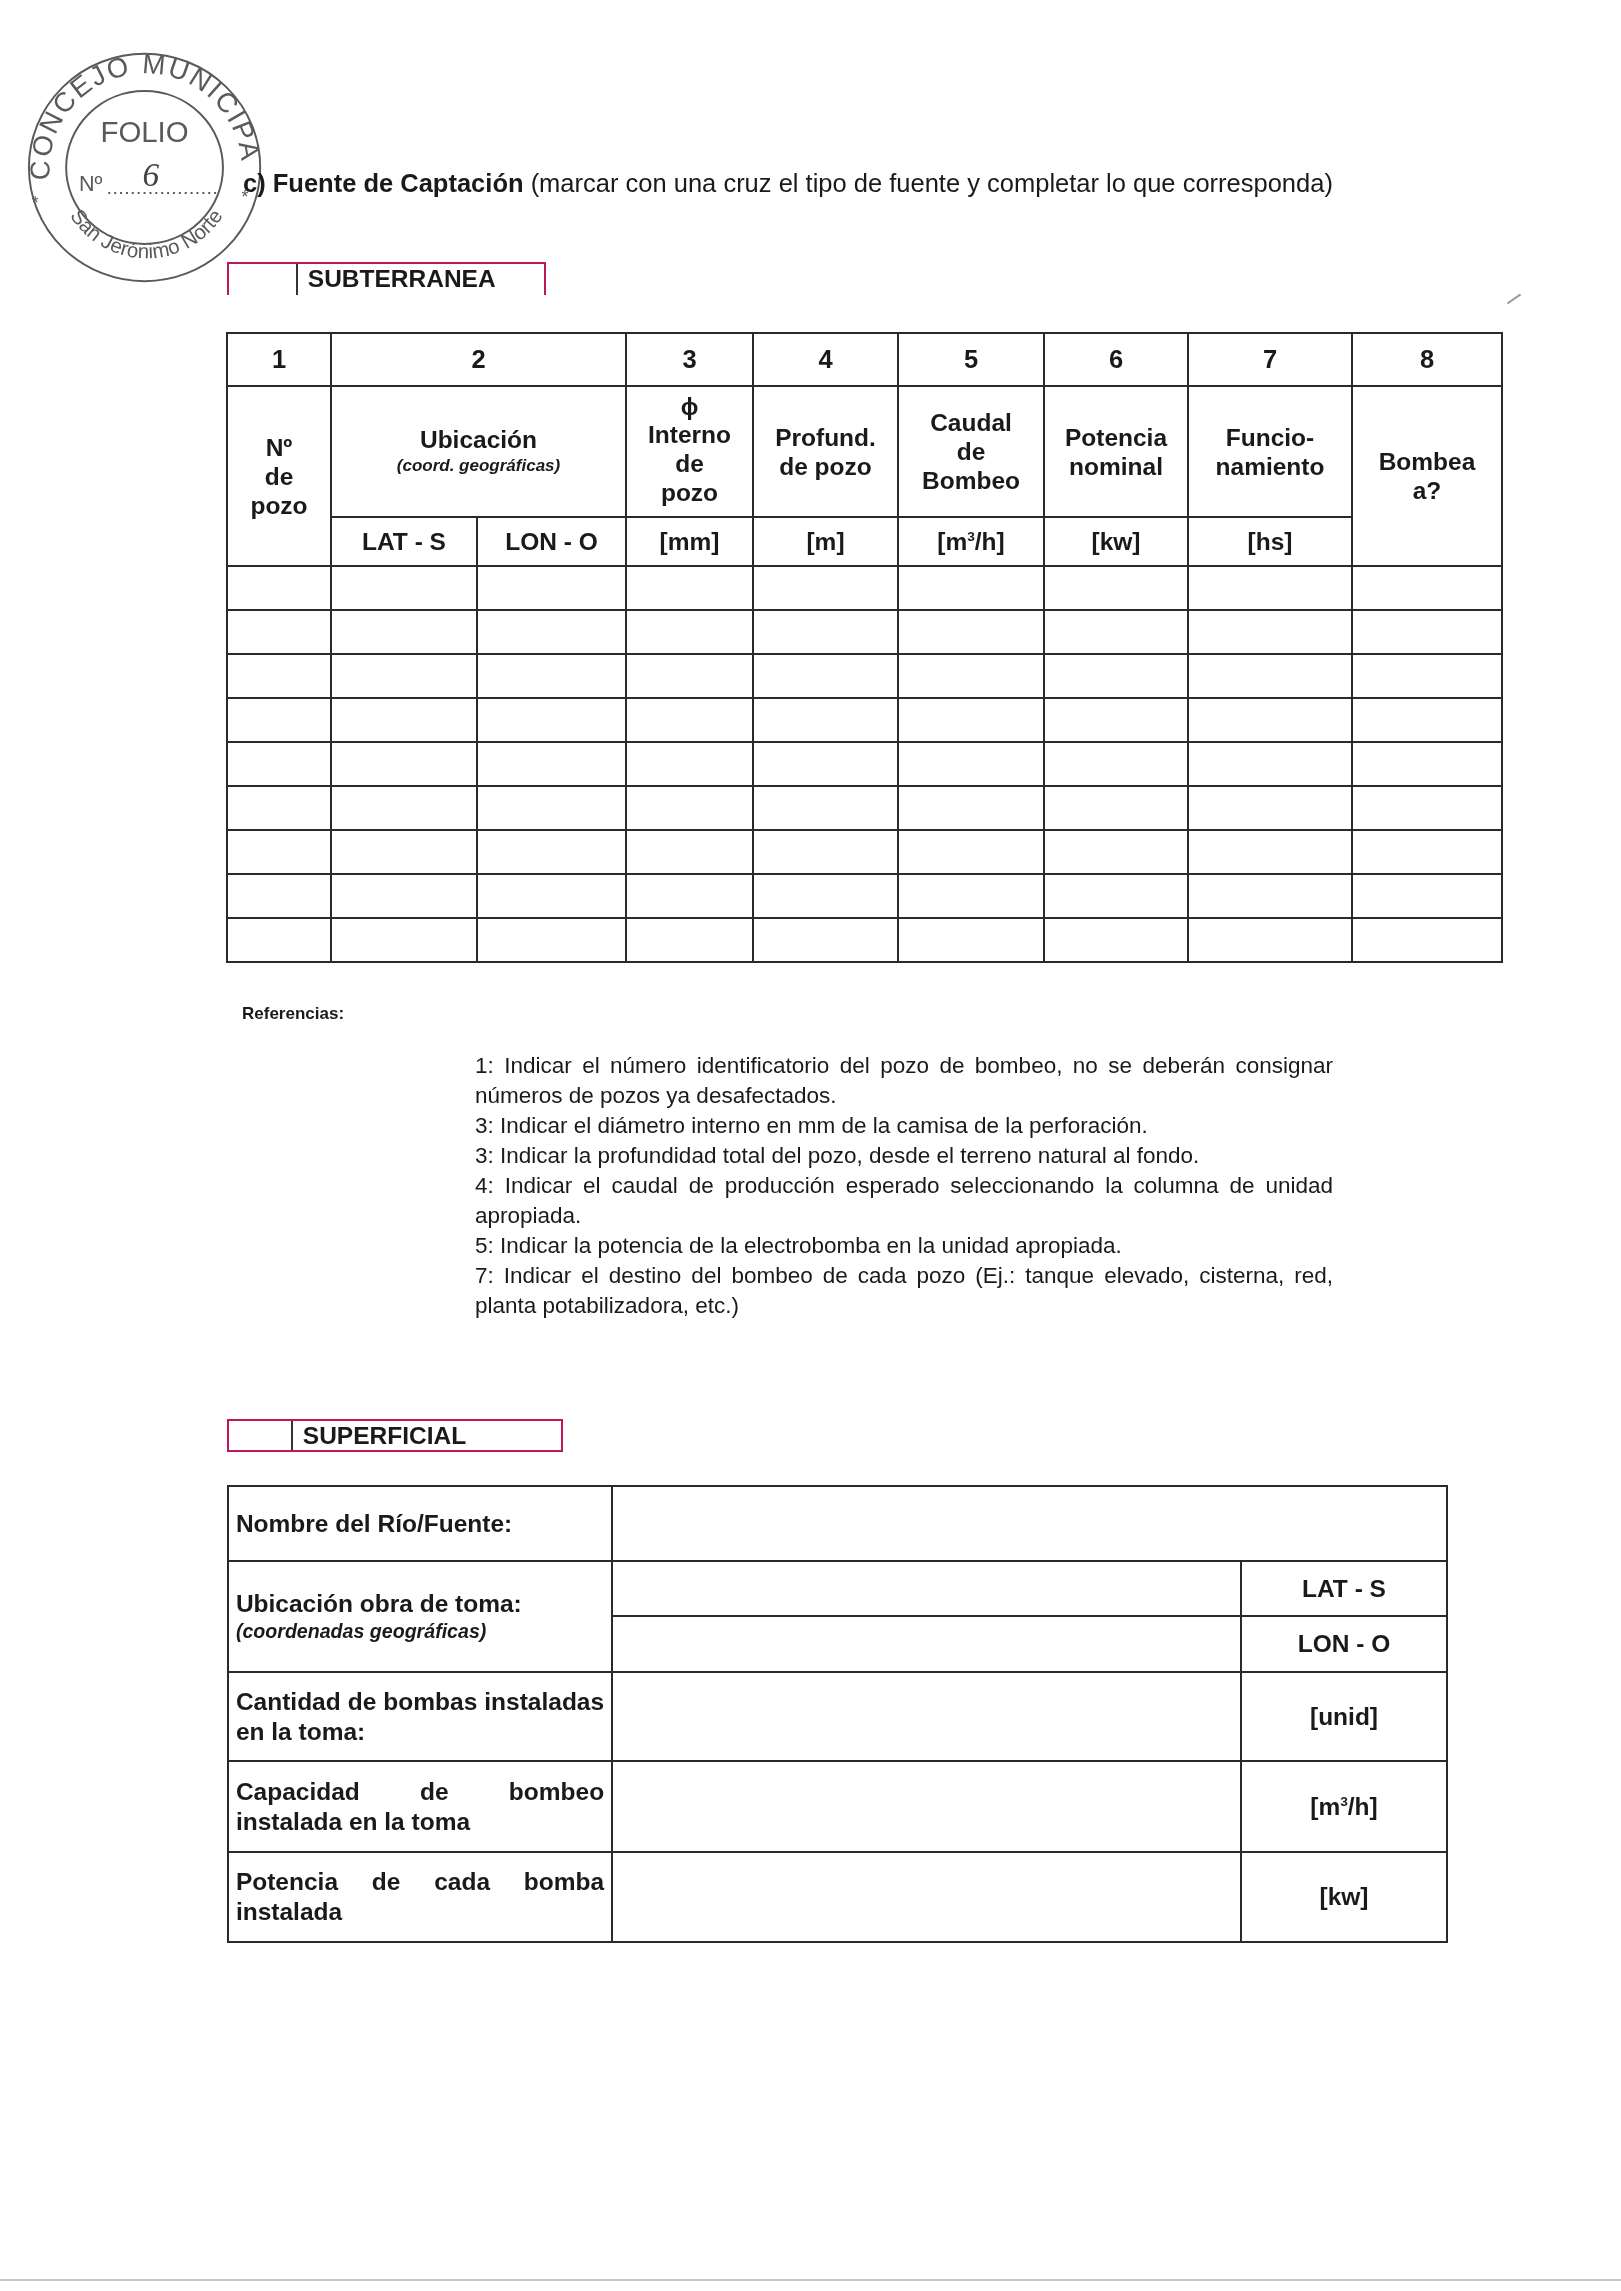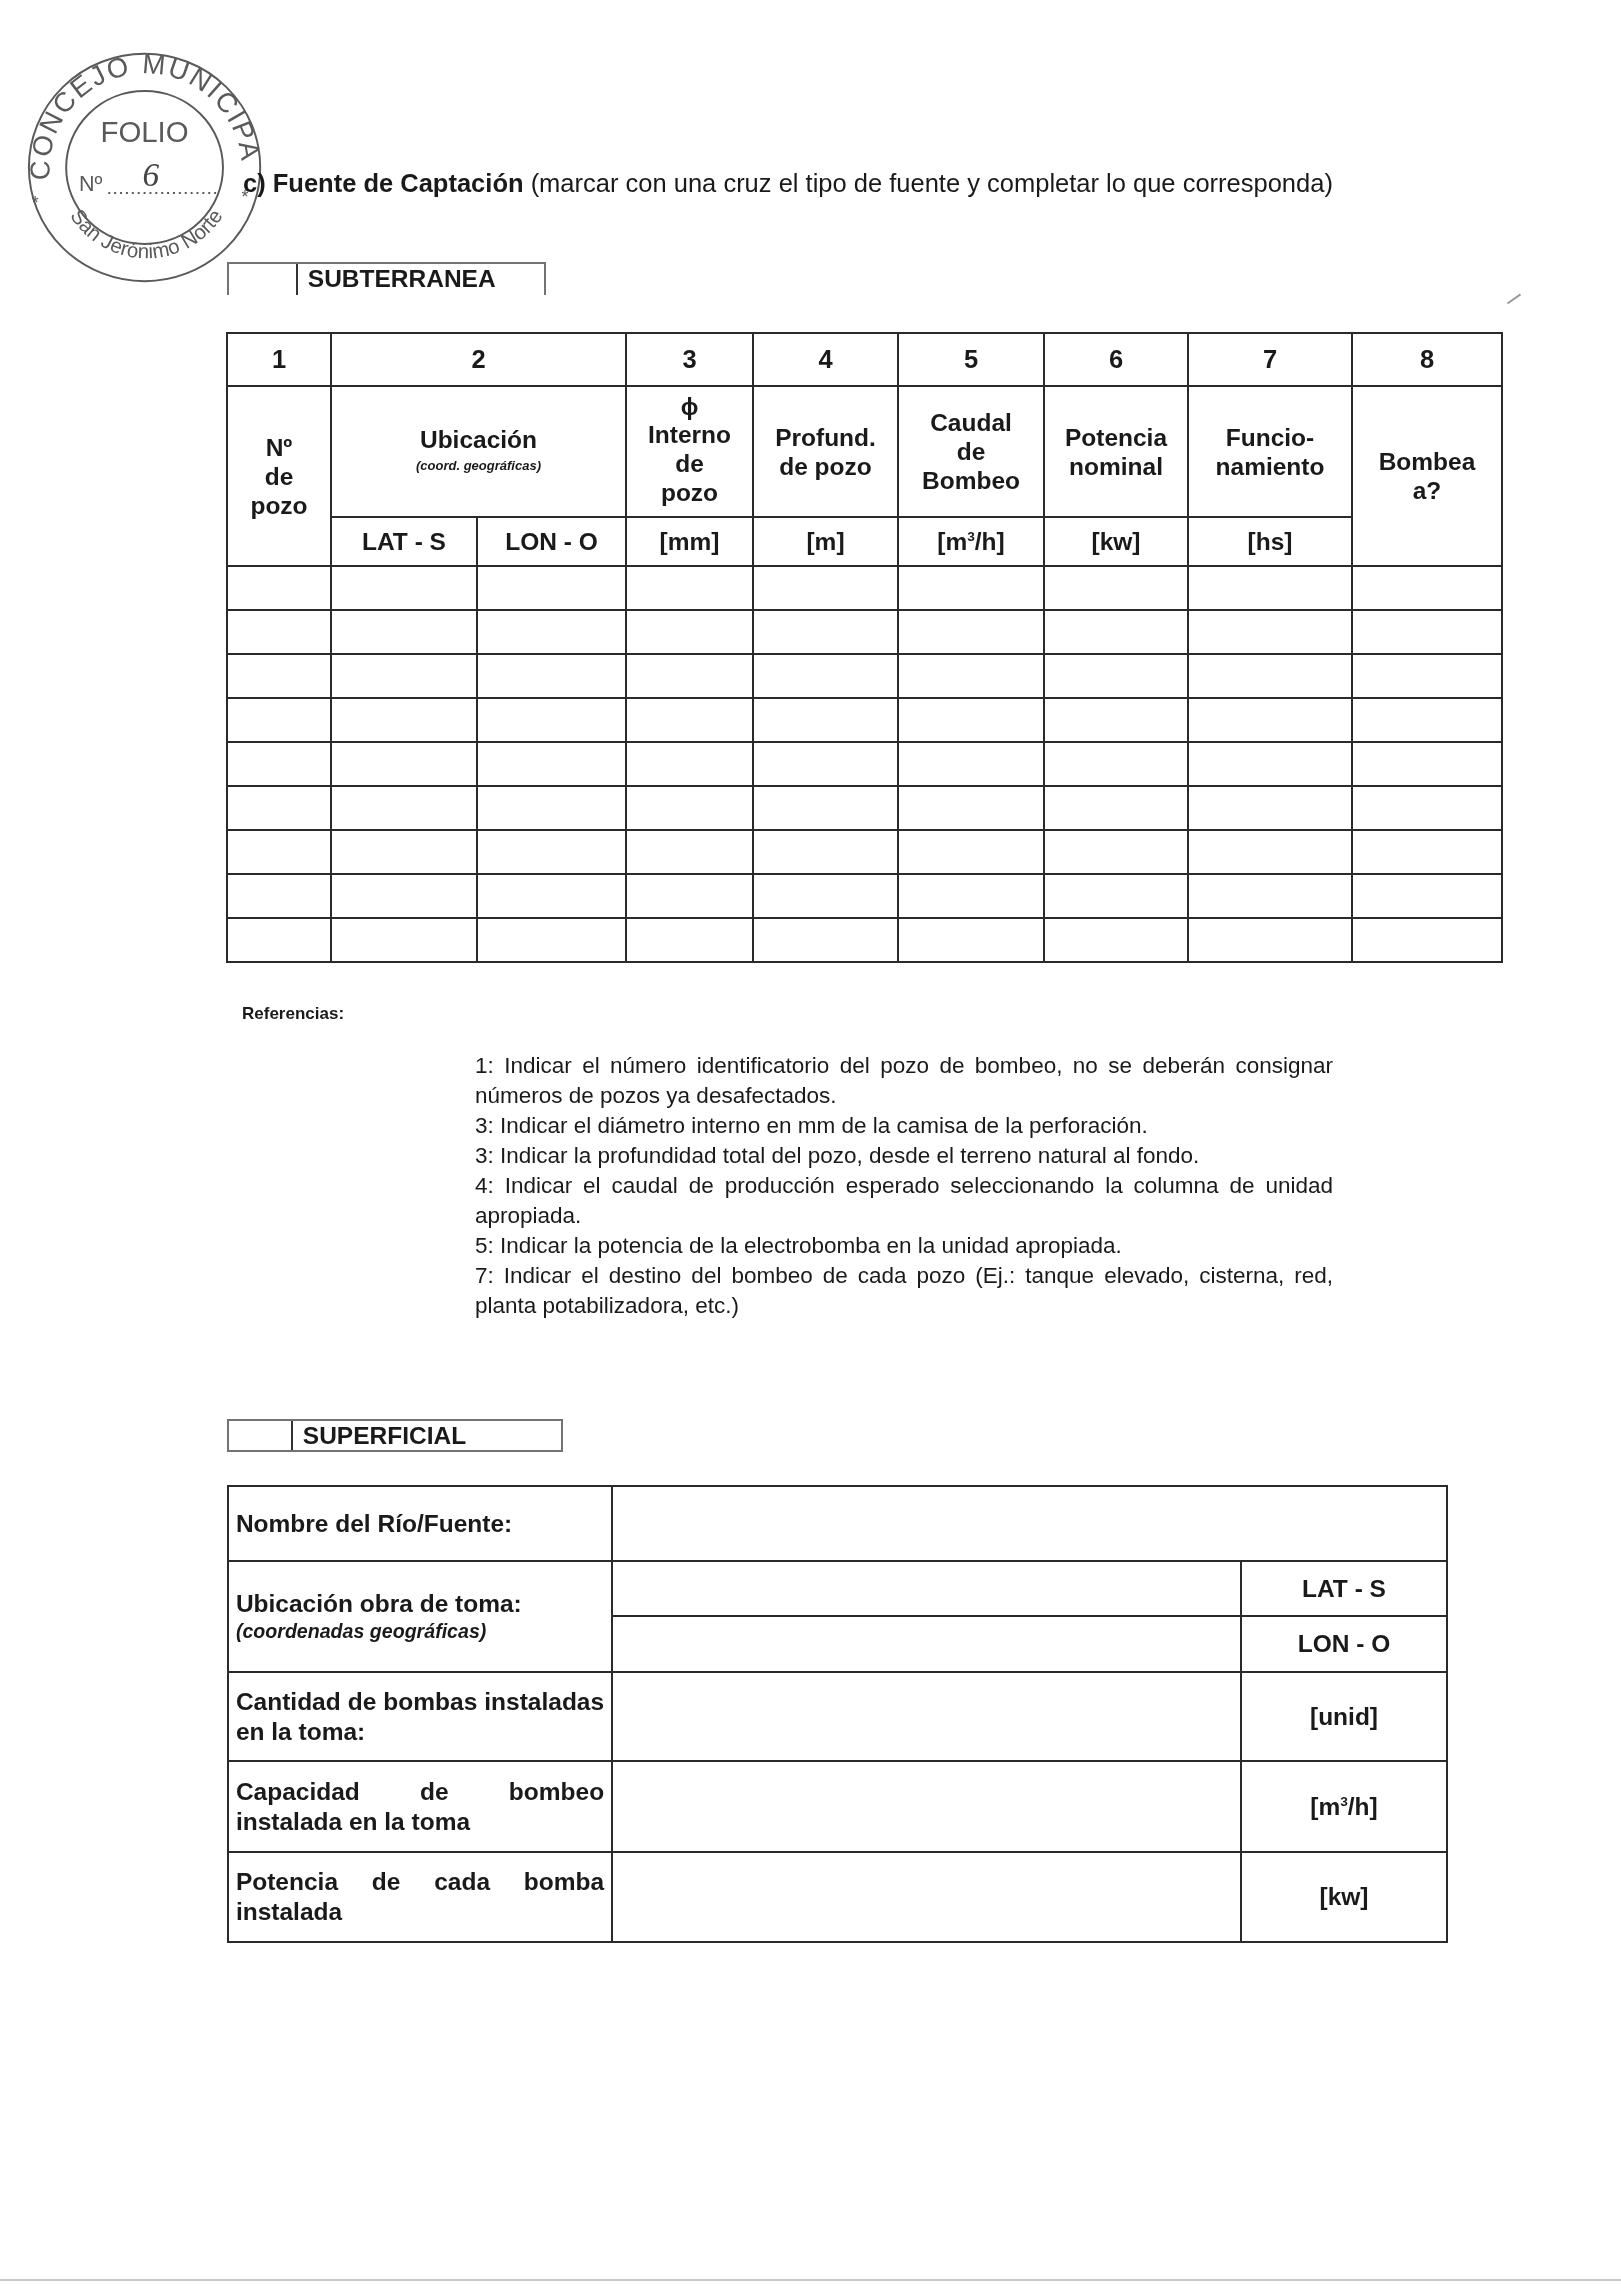--- a/index.html
+++ b/index.html
@@ -8,38 +8,38 @@
   .abs { position: absolute; }
 
   
   #stamp { left: 19.6px; top: 44px; width: 255px; height: 245px; }
 
   
   .heading { left: 243px; top: 167px; width: 1108px; font-size: 25.5px; line-height: 32px; }
   .heading b { font-weight: bold; }
 
   
-  .section-box { border: 2px solid #737373; display: flex; height: 33px; box-sizing: border-box; }
+  .section-box { border: 2px solid #be185d; display: flex; height: 33px; box-sizing: border-box; }
   .section-box .check { width: 69px; border-right: 2px solid #333; }
   .section-box .label { padding-left: 9.8px; font-weight: bold; font-size: 24.5px; line-height: 29px; }
   #subt-box { left: 227px; top: 262px; width: 319px; border-bottom: none; }
   #subt-box .check { width: 67px; }
   #sup-box { left: 227px; top: 1419px; width: 336px; }
   #sup-box .check { width: 62px; }
 
   
   table { border-collapse: collapse; }
   #well-table { left: 226px; top: 332px; width: 1275px; table-layout: fixed; }
   #well-table td, #well-table th { border: 2px solid #2a2a2a; text-align: center; vertical-align: middle;
       font-weight: bold; font-size: 24.5px; line-height: 29px; padding: 0; }
   #well-table tr.num-row td { height: 51px; font-size: 25.5px; }
   #well-table tr.hdr-row td { height: 129px; }
   #well-table tr.unit-row td { height: 47px; }
   #well-table tr.data-row td { height: 42px; font-weight: normal; }
-  #well-table .italic { font-style: italic; font-size: 13px; display: block; line-height: 23.5px; }
+  #well-table .italic { font-style: italic; font-size: 17px; display: block; line-height: 23.5px; }
   #well-table .phi { display: block; font-size: 23.5px; line-height: 23.5px; }
 
   
   .ref-title { left: 242px; top: 1004px; font-weight: bold; font-size: 17px; }
   .ref-list { left: 475px; top: 1007px; width: 858px; font-size: 22.5px; line-height: 30px; text-align: justify; margin-top: 44px; }
   .ref-list div { text-align: justify; }
 
   
   #surf-table { left: 227px; top: 1485px; width: 1219px; table-layout: fixed; border-radius: 8px; }
   #surf-table td { border: 2px solid #2a2a2a; font-size: 24.5px; line-height: 30px; padding: 0 6.9px; vertical-align: middle; }

